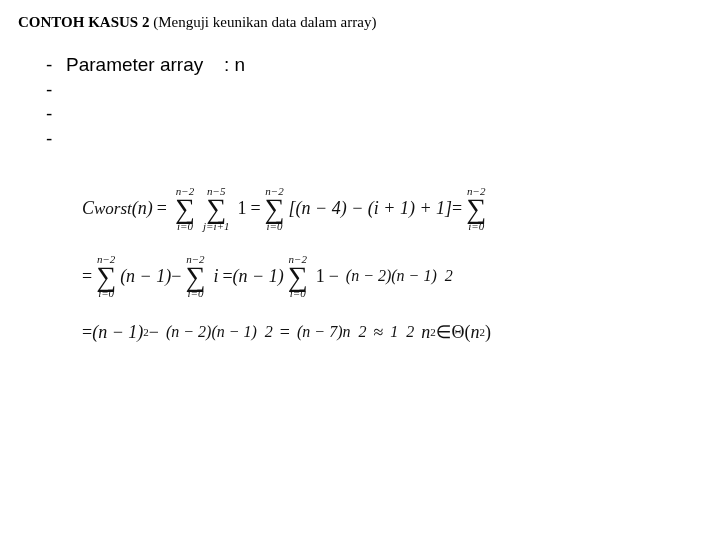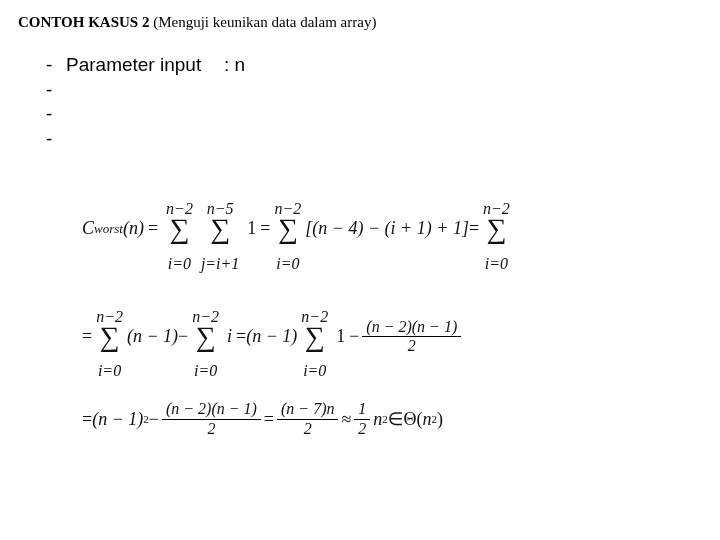--- a/index.html
+++ b/index.html
@@ -59,31 +59,29 @@
   .eq-line:last-child { margin-bottom: 0; }
   .sigma {
     display: inline-flex;
     flex-direction: column;
     align-items: center;
     line-height: 1;
     margin: 0 2px;
     padding: 0 2px;
   }
   .sigma .lim {
-    font-size: 16px;
+    font-size: 11px;
     font-style: italic;
-    margin-top: 15px;
   }
   .sigma .sym {
     font-size: 28px;
     line-height: 0.85;
   }
   .frac {
     display: inline-flex;
-    flex-direction: column;
     align-items: center;
     line-height: 1.02;
     margin: 0 3px;
     vertical-align: middle;
   }
   .frac .num, .frac .den {
     font-size: 16px;
     padding: 0 4px;
     font-style: italic;
   }
@@ -102,38 +100,38 @@
 
 <div class="slide">
 
   <div class="title">
     <span class="bold">CONTOH KASUS 2</span><span> (Menguji keunikan data dalam array)</span>
   </div>
 
   <div class="bullets">
     <div class="bullet">
       <span class="dash">-</span>
-      <span><span class="bl-label">Parameter input</span><span>: n</span></span>
+      <span><span class="bl-label">Parameter array</span><span>: n</span></span>
     </div>
     <div class="bullet">
       <span class="dash">-</span>
     </div>
     <div class="bullet">
       <span class="dash">-</span>
     </div>
     <div class="bullet">
       <span class="dash">-</span>
     </div>
   </div>
 
   <div class="math-area">
 
     <div class="eq-line">
       <span class="it">C</span>
-        <span class="it" style="font-size:13px;vertical-align:-4px">worst</span>
+        <span class="it" style="font-size:17px;vertical-align:-4px">worst</span>
         <span class="it">(n)</span>
       <span class="seg"> = </span>
       <span class="sigma">
         <span class="lim">n−2</span>
         <span class="sym">∑</span>
         <span class="lim">i=0</span>
       </span>
       <span class="sigma">
         <span class="lim">n−5</span>
         <span class="sym">∑</span>

